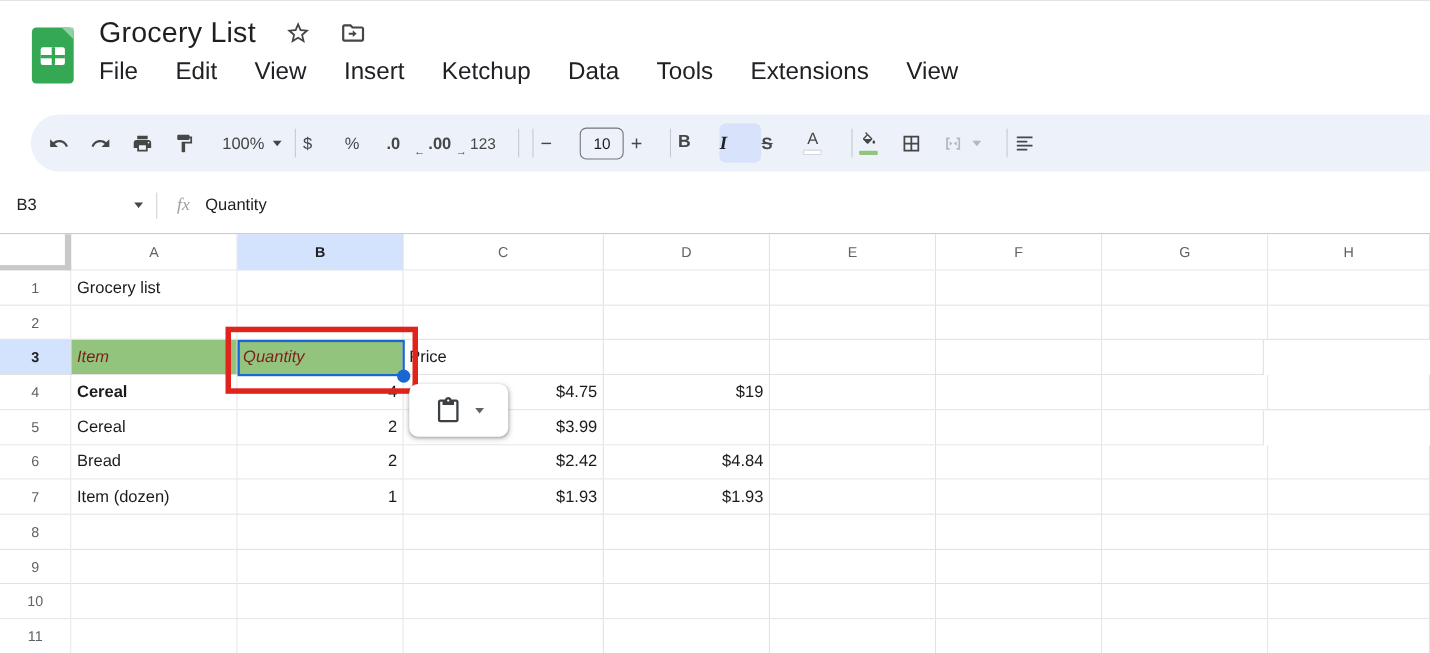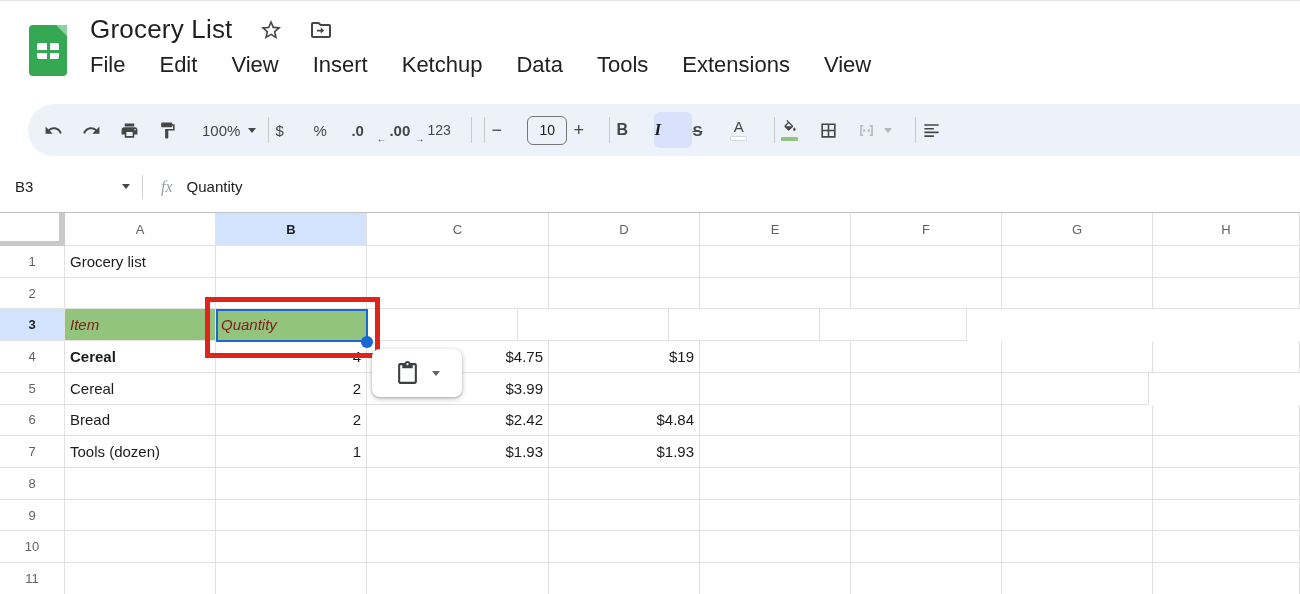--- a/index.html
+++ b/index.html
@@ -281,20 +281,21 @@
         <div class="gcell cell" style="width: 151px;"></div>
         <div class="gcell cell" style="width: 151px;"></div>
         <div class="gcell cell" style="width: 151px;"></div>
         <div class="gcell cell" style="width: 151px;"></div>
         <div class="gcell cell" style="width: 147px;"></div>
       </div>
       <div class="grow">
         <div class="gcell rhead selhead" style="width: 65px;">3</div>
         <div class="gcell cell green" style="width: 151px;">Item</div>
         <div class="gcell cell green" style="width: 151px;">Quantity</div>
+        <div class="gcell cell" style="width: 182px;">Price</div>
         <div class="gcell cell" style="width: 151px;"></div>
         <div class="gcell cell" style="width: 151px;"></div>
         <div class="gcell cell" style="width: 151px;"></div>
         <div class="gcell cell" style="width: 147px;"></div>
       </div>
       <div class="grow">
         <div class="gcell rhead" style="width: 65px;">4</div>
         <div class="gcell cell" style="width: 151px; font-weight: bold;">Cereal</div>
         <div class="gcell cell num" style="width: 151px;">4</div>
         <div class="gcell cell num" style="width: 182px;">$4.75</div>
@@ -320,21 +321,21 @@
         <div class="gcell cell num" style="width: 151px;">2</div>
         <div class="gcell cell num" style="width: 182px;">$2.42</div>
         <div class="gcell cell num" style="width: 151px;">$4.84</div>
         <div class="gcell cell" style="width: 151px;"></div>
         <div class="gcell cell" style="width: 151px;"></div>
         <div class="gcell cell" style="width: 151px;"></div>
         <div class="gcell cell" style="width: 147px;"></div>
       </div>
       <div class="grow">
         <div class="gcell rhead" style="width: 65px;">7</div>
-        <div class="gcell cell" style="width: 151px;">Tools (dozen)</div>
+        <div class="gcell cell" style="width: 151px;">Item (dozen)</div>
         <div class="gcell cell num" style="width: 151px;">1</div>
         <div class="gcell cell num" style="width: 182px;">$1.93</div>
         <div class="gcell cell num" style="width: 151px;">$1.93</div>
         <div class="gcell cell" style="width: 151px;"></div>
         <div class="gcell cell" style="width: 151px;"></div>
         <div class="gcell cell" style="width: 151px;"></div>
         <div class="gcell cell" style="width: 147px;"></div>
       </div>
       <div class="grow">
         <div class="gcell rhead" style="width: 65px;">8</div>

